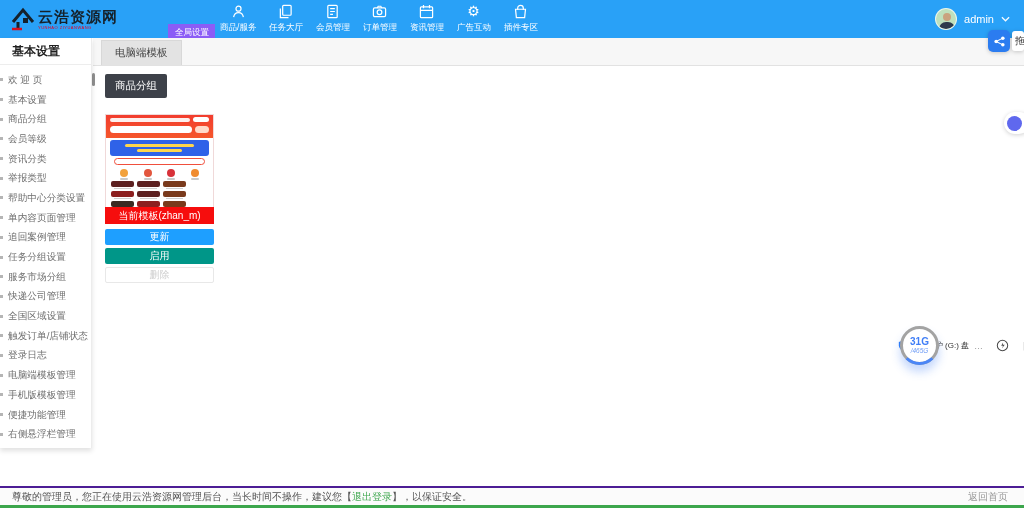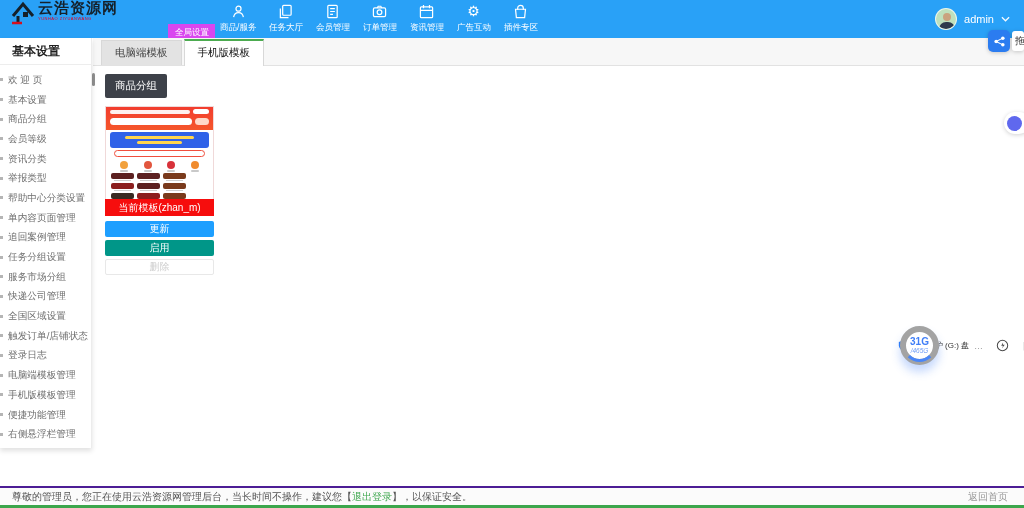--- a/index.html
+++ b/index.html
@@ -2,29 +2,29 @@
 <html><head>
 <meta charset="utf-8">
 <style>
   * { margin:0; padding:0; box-sizing:border-box; }
   html,body { width:1024px; height:508px; overflow:hidden; }
   body { font-family:"Liberation Sans","DejaVu Sans",sans-serif; background:#f5f5f5; }
   .stage { position:relative; width:1024px; height:508px; background:#fff; overflow:hidden; }
 
   
   .header { position:absolute; top:0; left:0; width:1024px; height:38px; background:#29a1f7; display:flex; align-items:stretch; }
-  .logo { display:flex; padding:0 20px 0 10px; width:168px; }
+  .logo { display:flex; align-items:center; padding:0 20px 0 10px; width:168px; }
   .logo-roof { width:26px; height:26px; margin-right:2px; flex:none; }
   .logo-txt { display:flex; flex-direction:column; line-height:1; }
   .logo-title { font-size:15px; font-weight:bold; color:#15212b; letter-spacing:1px; }
   .logo-sub { font-size:4px; color:#e8001e; margin-top:2px; letter-spacing:.5px; }
   .nav { display:flex; align-items:stretch; }
   .nav-item { width:47px; display:flex; flex-direction:column; align-items:center; justify-content:center; gap:2px; color:#fff; cursor:pointer; position:relative; }
   .nav-item .nlabel { font-size:9px; white-space:nowrap; transform:scale(.95); }
-  .nav-item.active { background:#d946ef;margin-top:24px; }
+  .nav-item.active { background:#8b5cf6;margin-top:24px; }
   .nav-item.active::after { content:""; position:absolute; left:0; right:0; bottom:-3px; height:3px; background:#4cab50; }
   .nav-item svg { width:15px; height:15px; }
   .gear-glyph { font-size:14px; line-height:15px; height:15px; }
   .header-right { margin-left:auto; display:flex; align-items:center; gap:7px; padding-right:14px; }
   .avatar { width:22px; height:22px; border-radius:50%; background:#bfe0bd; position:relative; overflow:hidden; border:1px solid rgba(255,255,255,.7); }
   .av-head { position:absolute; left:7px; top:4px; width:8px; height:8px; border-radius:50%; background:#caa27e; }
   .av-body { position:absolute; left:3px; top:13px; width:16px; height:10px; border-radius:7px 7px 0 0; background:#2e3a4d; }
   .username { color:#fff; font-size:11px; }
   .chev svg { width:9px; height:6px; display:block; }
 
@@ -49,21 +49,21 @@
   
   .main { position:absolute; top:38px; left:93px; width:931px; height:448px; background:#fff; }
   .tabstrip { height:28px; background:#f7f7f7; border-bottom:1px solid #e2e2e2; display:flex; align-items:flex-end; padding-left:8px; }
   .tab { font-size:10.5px; padding:5px 13px; border:1px solid #d8d8d8; border-bottom:none; background:#e3e3e3; color:#444; cursor:pointer; margin-right:2px; }
   .tab.active { background:#fff; border-top:2px solid #4cab50; color:#111; margin-bottom:-1px; padding-bottom:6px; }
   .content { padding:8px 12px; }
   .scroll-thumb { position:absolute; left:-1px; top:35px; width:3px; height:13px; background:#8f8f8f; border-radius:2px; }
   .add-btn { display:inline-block; background:#3d4149; color:#fff; font-size:10.5px; padding:5px 10px; border-radius:2px; cursor:pointer; }
 
   
-  .card { margin-top:8px; width:109px; }
+  .card { margin-top:16px; width:109px; }
   .preview { position:relative; width:109px; height:93px; background:#fff; overflow:hidden; cursor:pointer; border:1px solid #f0d9d9; border-bottom:none; }
   .pv-head { height:23px; background:linear-gradient(180deg,#f23d2e,#f5562b); padding:2px 4px; }
   .pv-titlebar { display:flex; align-items:center; gap:3px; }
   .pv-title { height:4px; flex:1; background:rgba(255,255,255,.92); border-radius:2px; }
   .pv-pill { width:16px; height:5px; background:#fff; border-radius:3px; }
   .pv-search { margin-top:4px; display:flex; gap:3px; }
   .pv-search i { display:block; height:7px; background:#fff; border-radius:4px; flex:1; }
   .pv-search b { display:block; width:14px; height:7px; background:#ffd9c9; border-radius:4px; }
   .pv-banner { margin:2px 4px; height:16px; border-radius:3px; background:#2f62e8; display:flex; flex-direction:column; align-items:center; justify-content:center; gap:2px; }
   .pv-banner i { display:block; height:3px; width:70%; background:#ffd54d; border-radius:2px; }
@@ -82,21 +82,21 @@
   .pv-grid i:nth-child(15){background:#fff; border:1px solid #e03030;}
   .cur-label { height:17px; background:#f60d0d; color:#fff; font-size:10px; display:flex; align-items:center; justify-content:center; }
   .card-actions { display:flex; gap:3px; margin-top:5px;flex-direction:column; }
   .card-actions .btn { flex:1; height:19px; font-size:10px; display:flex; align-items:center; justify-content:center; border-radius:2px; cursor:pointer; border:1px solid transparent; }
   .btn-update { background:#1e9fff; color:#fff; }
   .btn-enable { background:#009688; color:#fff; }
   .btn-delete { background:#fff; color:#cfcfcf; border-color:#e8e8e8 !important; cursor:default; }
 
   
   .disk-widget { position:absolute; top:326px; right:8px; width:116px; display:flex; gap:6px; z-index:30; }
-  .gauge { position:relative; width:39px; height:39px; border-radius:50%; background:#fff; border:6px solid #a3a3a3; box-shadow:0 7px 10px rgba(64,126,246,.3); display:flex; flex-direction:column; align-items:center; justify-content:center; flex:none; }
+  .gauge { position:relative; width:39px; height:39px; border-radius:50%; background:#fff; border:3px solid #a3a3a3; box-shadow:0 7px 10px rgba(64,126,246,.3); display:flex; flex-direction:column; align-items:center; justify-content:center; flex:none; }
   .gauge::before { content:""; position:absolute; inset:-3px; border-radius:50%; border:3px solid transparent; border-bottom-color:#4a86f7; }
   .gauge-used { font-size:10px; color:#3f7ef7; font-weight:bold; line-height:1; }
   .gauge-total { font-size:6.5px; color:#6d9bf5; font-style:italic; line-height:1; margin-top:1px; }
   .disk-right { display:flex; flex-direction:row; justify-content:center; gap:6px; min-width:0; }
   .disk-status { display:flex; align-items:center; gap:3px; white-space:nowrap; }
   .disk-status svg { width:10px; height:11px; flex:none; }
   .disk-status-text { font-size:8px; color:#333; }
   .disk-more { font-size:9px; color:#999; margin-left:2px; letter-spacing:1px; }
   .disk-actions { display:flex; align-items:center; gap:14px; padding-left:6px; }
   .disk-actions svg { width:13px; height:13px; cursor:pointer; }
@@ -273,21 +273,20 @@
         </div>
       <div class="sb-item">
           <span>右侧悬浮栏管理</span>
         </div>
     </div>
   </div>
 
   <div class="main">
     <div class="tabstrip">
       <div class="tab">电脑端模板</div>
-      <div class="tab active">手机版模板</div>
     </div>
     <div class="scroll-thumb"></div>
     <div class="content">
       <span class="add-btn">商品分组</span>
 
       <div class="card">
         <div class="preview">
           <div class="pv-head">
             <div class="pv-titlebar">
                 <i class="pv-title"></i>

